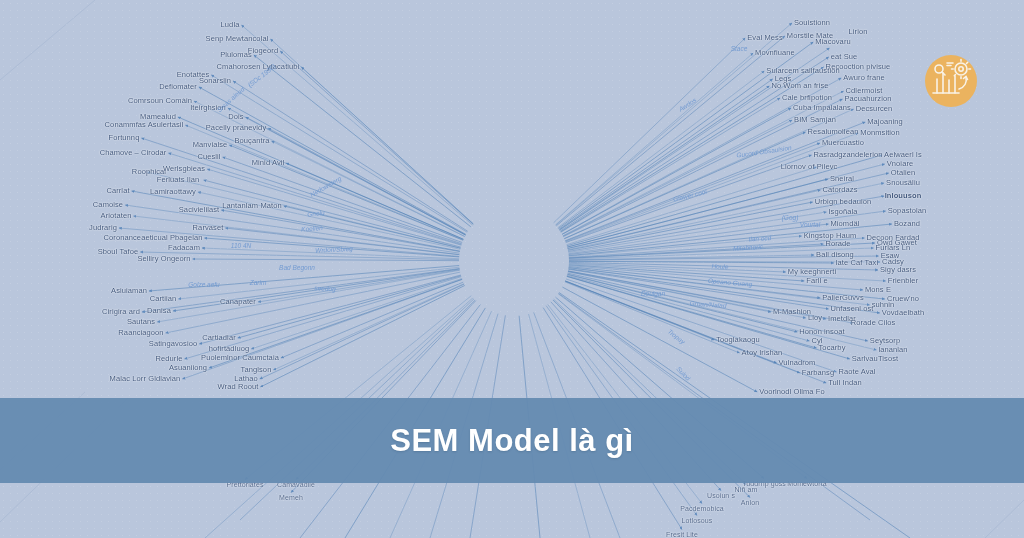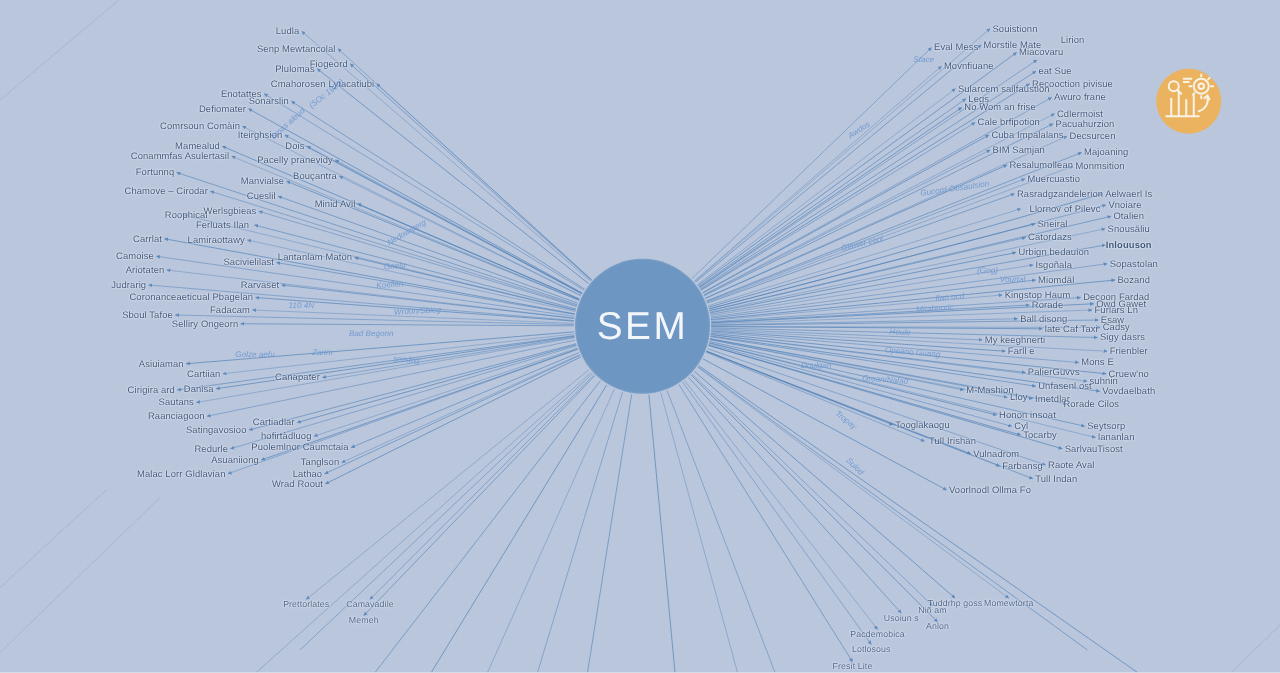--- a/index.html
+++ b/index.html
@@ -206,24 +206,24 @@
         <line x1="498.03904627154304" y1="313.6331450331258" x2="430" y2="538" stroke="#4c7eb5" stroke-width="0.7" stroke-opacity="0.55"></line>
         <line x1="505.37171280113967" y1="315.3189898655524" x2="470" y2="538" stroke="#4c7eb5" stroke-width="0.7" stroke-opacity="0.65"></line>
         <line x1="519.1398628424699" y1="315.7593079755451" x2="540" y2="538" stroke="#4c7eb5" stroke-width="0.7" stroke-opacity="0.75"></line>
         <line x1="528.5524510612122" y1="314.039854525734" x2="590" y2="538" stroke="#4c7eb5" stroke-width="0.7" stroke-opacity="0.45"></line>
         <line x1="533.6568354093316" y1="312.3673906451403" x2="620" y2="538" stroke="#4c7eb5" stroke-width="0.7" stroke-opacity="0.55"></line>
         <line x1="558.4750816378349" y1="293.356871191571" x2="870" y2="520" stroke="#4c7eb5" stroke-width="0.7" stroke-opacity="0.65"></line>
         <line x1="559.0684465215547" y1="292.5251507234107" x2="910" y2="538" stroke="#4c7eb5" stroke-width="0.7" stroke-opacity="0.75"></line>
       </g>
   </svg>
 
-  <div class="center-node" style="left: 460px; top: 207px; width: 108px; height: 108px;">
-    <span class="center-label">SEM</span>
+
+  <div class="banner" style="top: 398px; height: 85px;">
+    <span class="banner-title">SEM Model là gì</span>
   </div>
-
 
   <svg class="logo" width="64" height="64" viewBox="0 0 64 64" style="left: 919px; top: 49px;">
     <circle cx="32" cy="32" r="26" fill="#edb257" opacity="0.95"></circle>
     <g stroke="#faf6ee" stroke-width="1.6" fill="none" opacity="0.95" stroke-linecap="round">
       <path d="M18,44 L18,30 M24,44 L24,24 M30,44 L30,31 M36,44 L36,27"></path>
       <path d="M14,44 L40,44"></path>
       <circle cx="20" cy="20" r="4"></circle>
       <path d="M23,23 L26,26"></path>
       <circle cx="42" cy="20" r="6"></circle>
       <circle cx="42" cy="20" r="2.2"></circle>
@@ -303,21 +303,21 @@
     <div class="node" style="left: 868px; top: 99px;">Pacuahurzion</div>
     <div class="node" style="left: 822px; top: 108px;">Cuba Impalalans</div>
     <div class="node" style="left: 874px; top: 109px;">Decsurcen</div>
     <div class="node" style="left: 815px; top: 120px;">BIM Samjan</div>
     <div class="node" style="left: 885px; top: 122px;">Majoaning</div>
     <div class="node" style="left: 833px; top: 132px;">Resalumollean</div>
     <div class="node" style="left: 880px; top: 133px;">Monmsition</div>
     <div class="node" style="left: 843px; top: 143px;">Muercuastio</div>
     <div class="node" style="left: 848px; top: 155px;">Rasradgzandelerion</div>
     <div class="node" style="left: 903px; top: 155px;">Aelwaerl Is</div>
-    <div class="node" style="left: 852px; top: 167px;">Llornov of Pilevc</div>
+    <div class="node" style="left: 809px; top: 167px;">Llornov of Pilevc</div>
     <div class="node" style="left: 900px; top: 164px;">Vnoiare</div>
     <div class="node" style="left: 903px; top: 173px;">Otalien</div>
     <div class="node" style="left: 842px; top: 179px;">Sneiral</div>
     <div class="node" style="left: 903px; top: 183px;">Snousäliu</div>
     <div class="node" style="left: 840px; top: 190px;">Catordazs</div>
     <div class="node" style="left: 903px; top: 196px; font-weight: bold;">Inlouuson</div>
     <div class="node" style="left: 843px; top: 202px;">Urbign bedauion</div>
     <div class="node" style="left: 843px; top: 212px;">Isgoñala</div>
     <div class="node" style="left: 907px; top: 211px;">Sopastolan</div>
     <div class="node" style="left: 845px; top: 224px;">Miomdäl</div>
@@ -344,21 +344,21 @@
     <div class="node" style="left: 903px; top: 313px;">Vovdaelbath</div>
     <div class="node" style="left: 815px; top: 318px;">Lloy</div>
     <div class="node" style="left: 842px; top: 319px;">Imetdlar</div>
     <div class="node" style="left: 873px; top: 323px;">Rorade Cilos</div>
     <div class="node" style="left: 822px; top: 332px;">Honon insoat</div>
     <div class="node" style="left: 738px; top: 340px;">Tooglakaogu</div>
     <div class="node" style="left: 817px; top: 341px;">Cyl</div>
     <div class="node" style="left: 885px; top: 341px;">Seytsorp</div>
     <div class="node" style="left: 832px; top: 348px;">Tocarby</div>
     <div class="node" style="left: 893px; top: 350px;">lananlan</div>
-    <div class="node" style="left: 762px; top: 353px;">Tull Irishan</div>
+    <div class="node" style="left: 762px; top: 353px;">Atoy Irishan</div>
     <div class="node" style="left: 797px; top: 363px;">Vulnadrom</div>
     <div class="node" style="left: 875px; top: 359px;">SarlvauTisost</div>
     <div class="node" style="left: 818px; top: 373px;">Farbansg</div>
     <div class="node" style="left: 857px; top: 372px;">Raote Aval</div>
     <div class="node" style="left: 845px; top: 383px;">Tull Indan</div>
     <div class="node" style="left: 792px; top: 392px;">Voorlnodl Ollma Fo</div>
     <div class="node faint" style="left: 245px; top: 484px;">Prettorlates</div>
     <div class="node faint" style="left: 296px; top: 484px;">Camavadile</div>
     <div class="node faint" style="left: 291px; top: 497px;">Memeh</div>
     <div class="node faint" style="left: 764px; top: 483px;">Tuddrhp goss</div>

